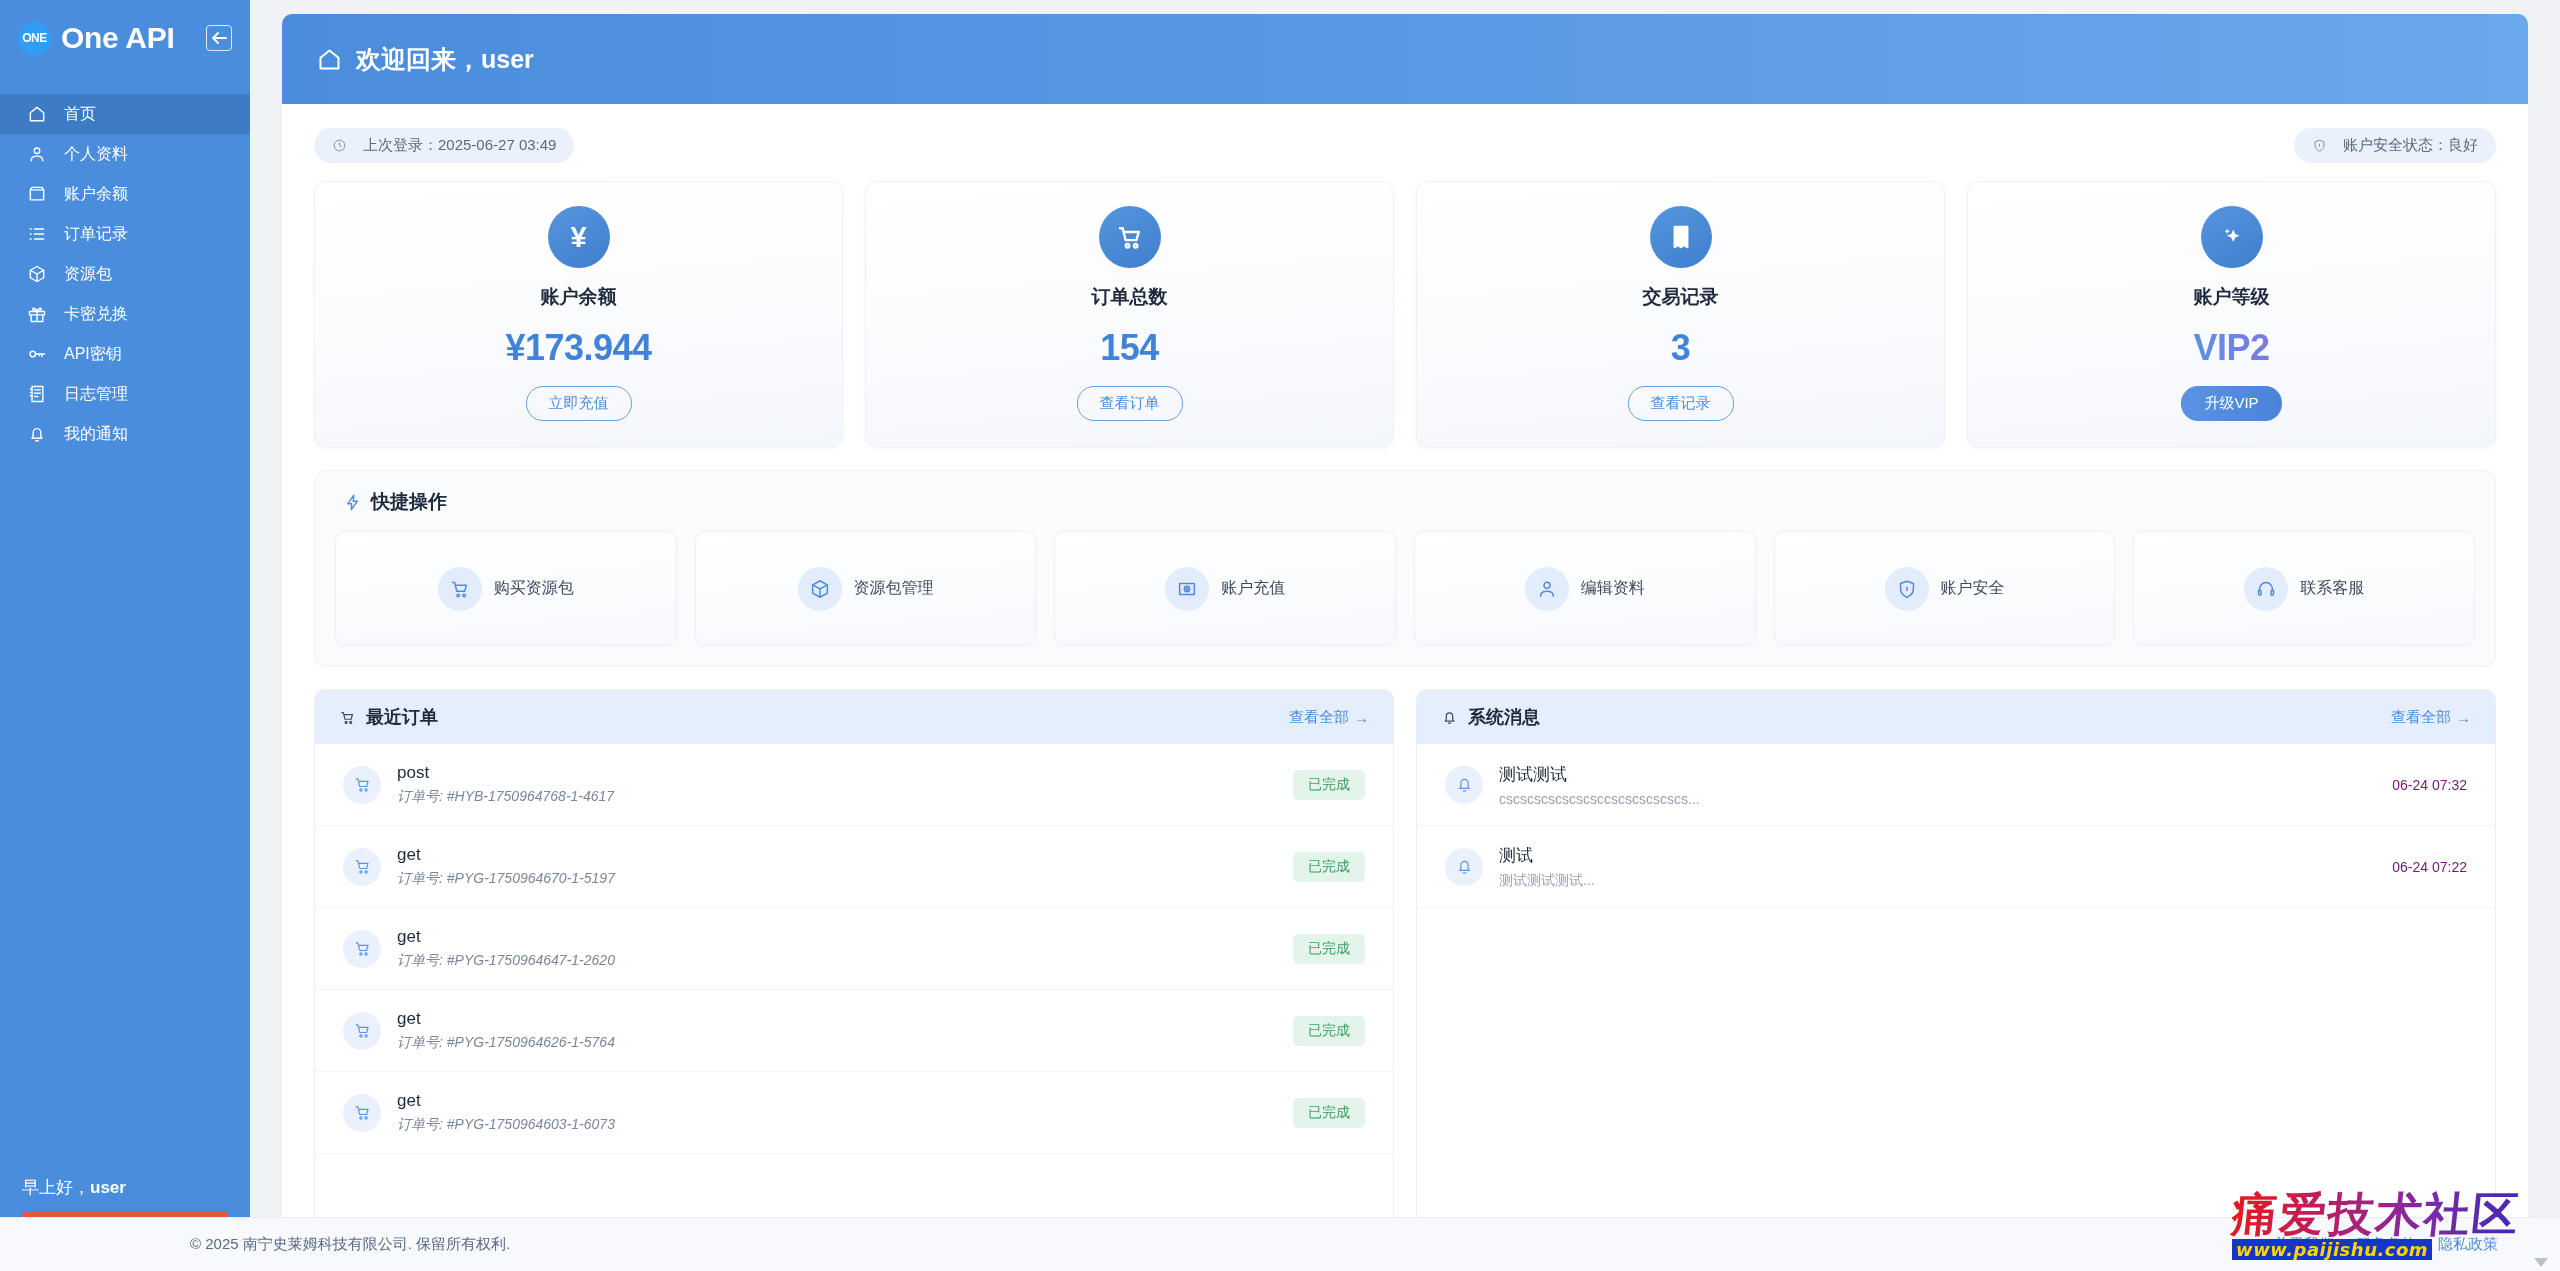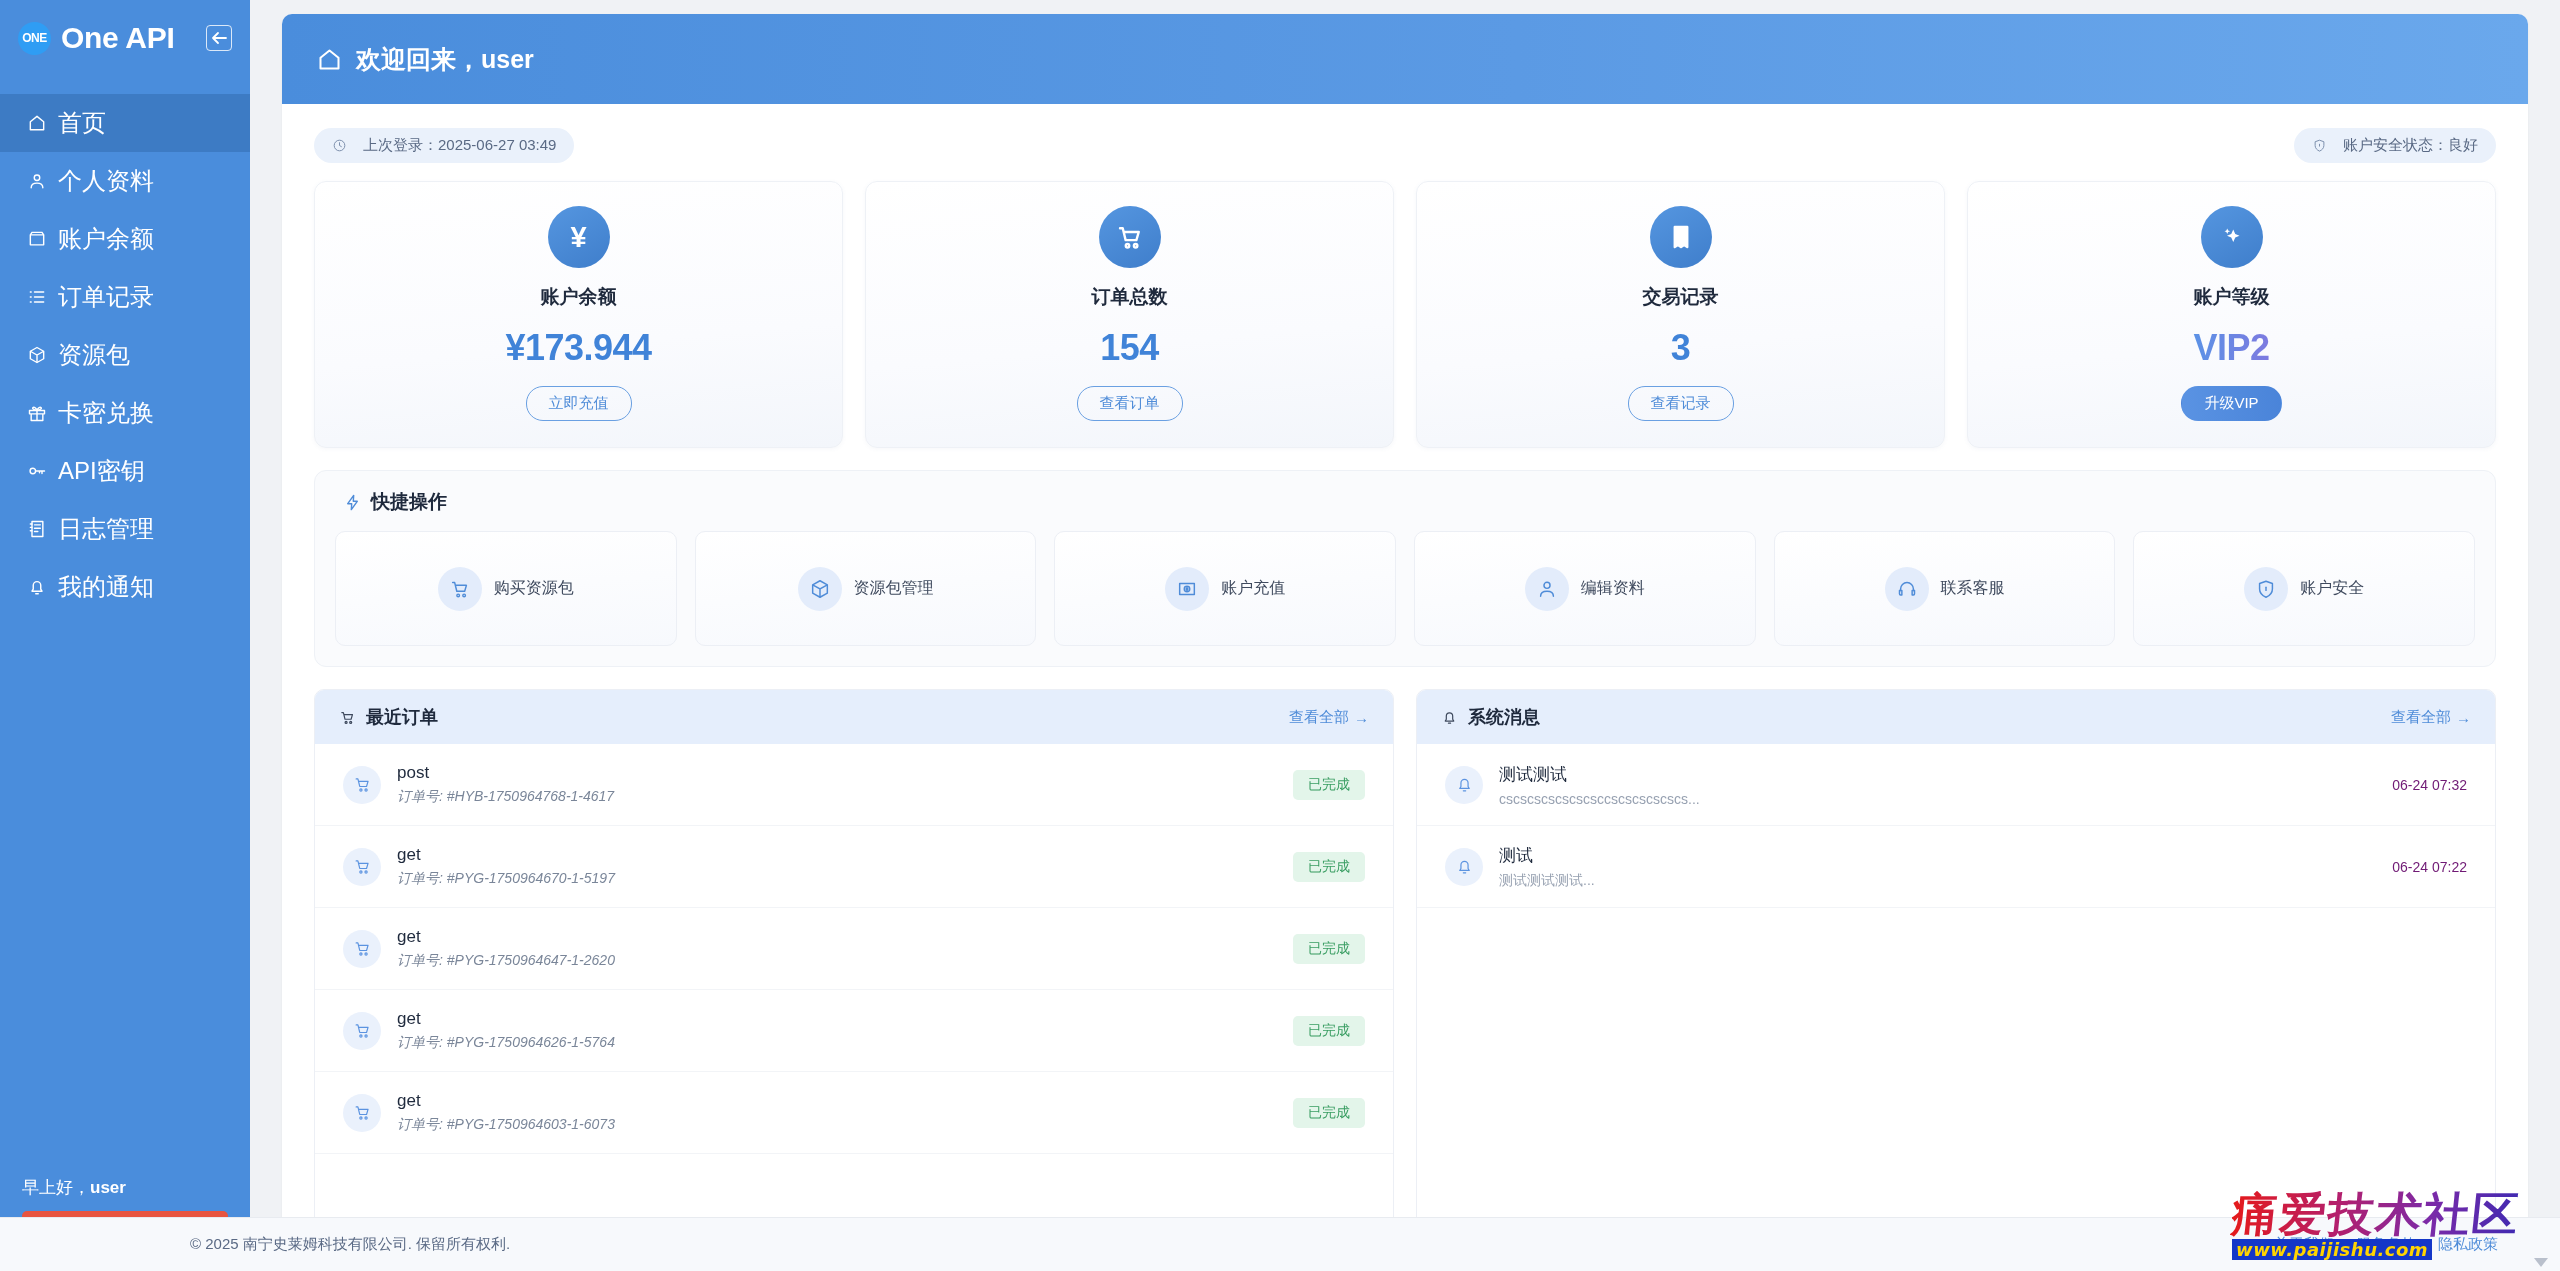--- a/index.html
+++ b/index.html
@@ -30,22 +30,22 @@
     flex: 0 0 33px;
   }
   .brand-name { color: #fff; font-size: 30px; font-weight: 700; letter-spacing: -0.3px; flex: 1; }
   .collapse-btn {
     width: 26px; height: 26px; border: 1.5px solid rgba(255,255,255,.8);
     border-radius: 4px; display: flex; align-items: center; justify-content: center;
     color: #fff; cursor: pointer; flex: 0 0 26px;
   }
   .nav { margin-top: 18px; display: flex; flex-direction: column; }
   .nav-item {
-    height: 58px; display: flex; align-items: center; gap: 10px;
-    padding: 0 26px; color: #fff; font-size: 24px; cursor: pointer;
+    height: 40px; display: flex; align-items: center; gap: 16px;
+    padding: 0 26px; color: #fff; font-size: 16px; cursor: pointer;
   }
   .nav-item.active { background: #3d7bc4; }
   .nav-item .ic { width: 22px; height: 22px; flex: 0 0 22px; display: flex; align-items: center; justify-content: center; }
   .nav-item .ic svg { width: 20px; height: 20px; stroke: #fff; fill: none; stroke-width: 1.7; }
   .sidebar-footer {
     margin-top: auto; padding: 0 22px 28px 22px;
   }
   .greeting { color: #fff; font-size: 17px; margin-bottom: 12px; font-weight: 500; }
   .greeting b { font-weight: 700; }
   .logout-btn {
@@ -428,34 +428,34 @@
                 <svg viewBox="0 0 24 24">
                   <circle cx="12" cy="8" r="3.3"></circle>
                   <path d="M5 20c0-3.6 3.1-5.5 7-5.5s7 1.9 7 5.5" stroke-linecap="round"></path>
                 </svg>
               </div>
             <div class="qa-label">编辑资料</div>
           </div>
           <div class="qa-card">
             <div class="qa-ic">
                 <svg viewBox="0 0 24 24">
-                  <path d="M5 14v-2a7 7 0 0114 0v2" stroke-linecap="round"></path>
-                  <path d="M3.8 13.5h2.6v5H5a1.2 1.2 0 01-1.2-1.2zM17.6 13.5h2.6v3.8A1.2 1.2 0 0119 18.5h-1.4z" stroke-linejoin="round"></path>
-                </svg>
-              </div>
-            <div class="qa-label">联系客服</div>
+                  <path d="M12 3.5l7 2.5v6c0 4.2-3 7.3-7 9-4-1.7-7-4.8-7-9V6z" stroke-linejoin="round"></path>
+                  <path d="M12 10v3.5" stroke-linecap="round"></path>
+                </svg>
+              </div>
+            <div class="qa-label">账户安全</div>
           </div>
           <div class="qa-card">
             <div class="qa-ic">
                 <svg viewBox="0 0 24 24">
-                  <path d="M12 3.5l7 2.5v6c0 4.2-3 7.3-7 9-4-1.7-7-4.8-7-9V6z" stroke-linejoin="round"></path>
-                  <path d="M12 10v3.5" stroke-linecap="round"></path>
-                </svg>
-              </div>
-            <div class="qa-label">账户安全</div>
+                  <path d="M5 14v-2a7 7 0 0114 0v2" stroke-linecap="round"></path>
+                  <path d="M3.8 13.5h2.6v5H5a1.2 1.2 0 01-1.2-1.2zM17.6 13.5h2.6v3.8A1.2 1.2 0 0119 18.5h-1.4z" stroke-linejoin="round"></path>
+                </svg>
+              </div>
+            <div class="qa-label">联系客服</div>
           </div>
         </div>
       </section>
 
       <section class="panels">
 
         <div class="panel">
           <div class="panel-head">
             <div class="panel-head-l">
               <svg viewBox="0 0 24 24">

